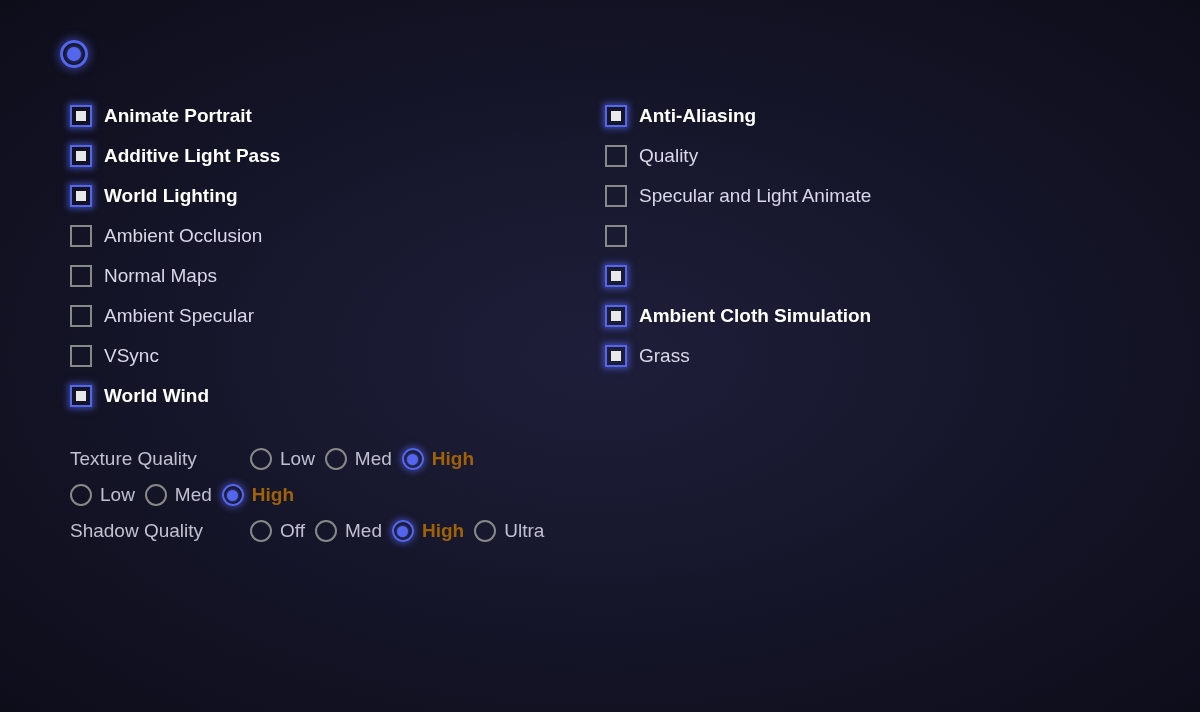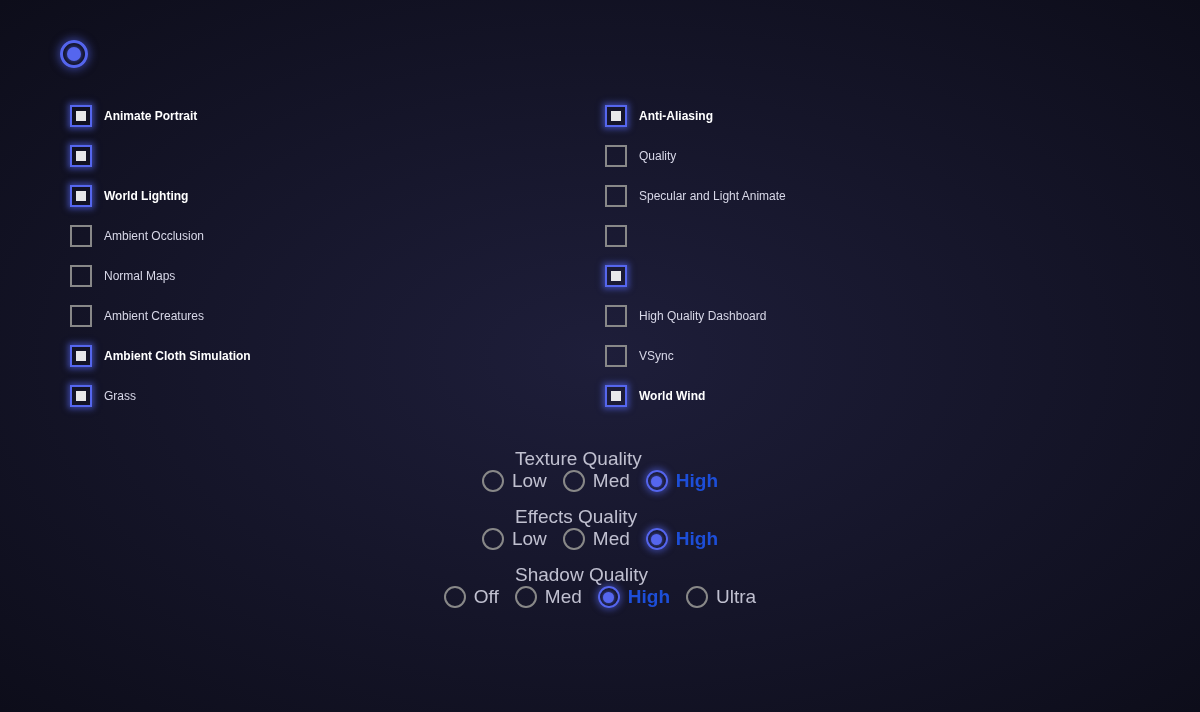--- a/index.html
+++ b/index.html
@@ -93,51 +93,49 @@
 
     .checkbox-box.checked::after {
       content: '';
       width: 10px;
       height: 10px;
       background: #ffffff;
       opacity: 0.9;
     }
 
     .checkbox-label {
-      font-size: 12px;
+      font-size: 19px;
       color: #d8d8e8;
     }
 
     .checkbox-label.bold {
       font-weight: 700;
       color: #ffffff;
     }
 
     
     .quality-section {
       padding-left: 10px;
     }
 
     .quality-row {
       display: flex;
       align-items: center;
       margin-bottom: 14px;
-      flex-direction: column;
     }
 
     .quality-name {
       font-size: 19px;
       color: #c0c0d0;
       min-width: 180px;
     }
 
     .quality-options {
       display: flex;
       align-items: flex-end;
-      gap: 6px;
     }
 
     .quality-option {
       display: flex;
       align-items: center;
       gap: 8px;
       margin-right: 10px;
       cursor: pointer;
     }
 
@@ -164,21 +162,21 @@
       box-shadow: 0 0 4px rgba(85,102,238,0.8);
     }
 
     .quality-opt-label {
       font-size: 19px;
       color: #c0c0d0;
     }
 
     .quality-opt-label.selected-label {
       font-weight: 700;
-      color: #1d4ed8;
+      color: #a16207;
     }
   </style>
 </head>
 <body>
 
 <div class="settings-panel">
 
   <div class="advanced-settings-row">
     <div class="radio-outer">
       <div class="radio-inner-filled"></div>
@@ -191,20 +189,21 @@
   <div class="checkbox-item">
         <div class="checkbox-box checked"></div>
         <span class="checkbox-label bold">Animate Portrait</span>
       </div>
       <div class="checkbox-item">
         <div class="checkbox-box checked"></div>
         <span class="checkbox-label bold">Anti-Aliasing</span>
       </div>
       <div class="checkbox-item">
         <div class="checkbox-box checked"></div>
+        <span class="checkbox-label bold">Additive Light Pass</span>
       </div>
       <div class="checkbox-item">
         <div class="checkbox-box"></div>
         <span class="checkbox-label">Quality</span>
       </div>
       <div class="checkbox-item">
         <div class="checkbox-box checked"></div>
         <span class="checkbox-label bold">World Lighting</span>
       </div>
       <div class="checkbox-item">
@@ -220,25 +219,21 @@
       </div>
       <div class="checkbox-item">
         <div class="checkbox-box"></div>
         <span class="checkbox-label">Normal Maps</span>
       </div>
       <div class="checkbox-item">
         <div class="checkbox-box checked"></div>
       </div>
       <div class="checkbox-item">
         <div class="checkbox-box"></div>
-        <span class="checkbox-label">Ambient Creatures</span>
-      </div>
-      <div class="checkbox-item">
-        <div class="checkbox-box"></div>
-        <span class="checkbox-label">High Quality Dashboard</span>
+        <span class="checkbox-label">Ambient Specular</span>
       </div>
       <div class="checkbox-item">
         <div class="checkbox-box checked"></div>
         <span class="checkbox-label bold">Ambient Cloth Simulation</span>
       </div>
       <div class="checkbox-item">
         <div class="checkbox-box"></div>
         <span class="checkbox-label">VSync</span>
       </div>
       <div class="checkbox-item">
@@ -266,21 +261,20 @@
           </div>
           <div class="quality-option">
             <div class="radio-sm-outer selected">
               <div class="radio-sm-inner"></div>
             </div>
             <span class="quality-opt-label selected-label">High</span>
           </div>
         </div>
       </div>
       <div class="quality-row">
-        <span class="quality-name">Effects Quality</span>
         <div class="quality-options">
           <div class="quality-option">
             <div class="radio-sm-outer"></div>
             <span class="quality-opt-label">Low</span>
           </div>
           <div class="quality-option">
             <div class="radio-sm-outer"></div>
             <span class="quality-opt-label">Med</span>
           </div>
           <div class="quality-option">

